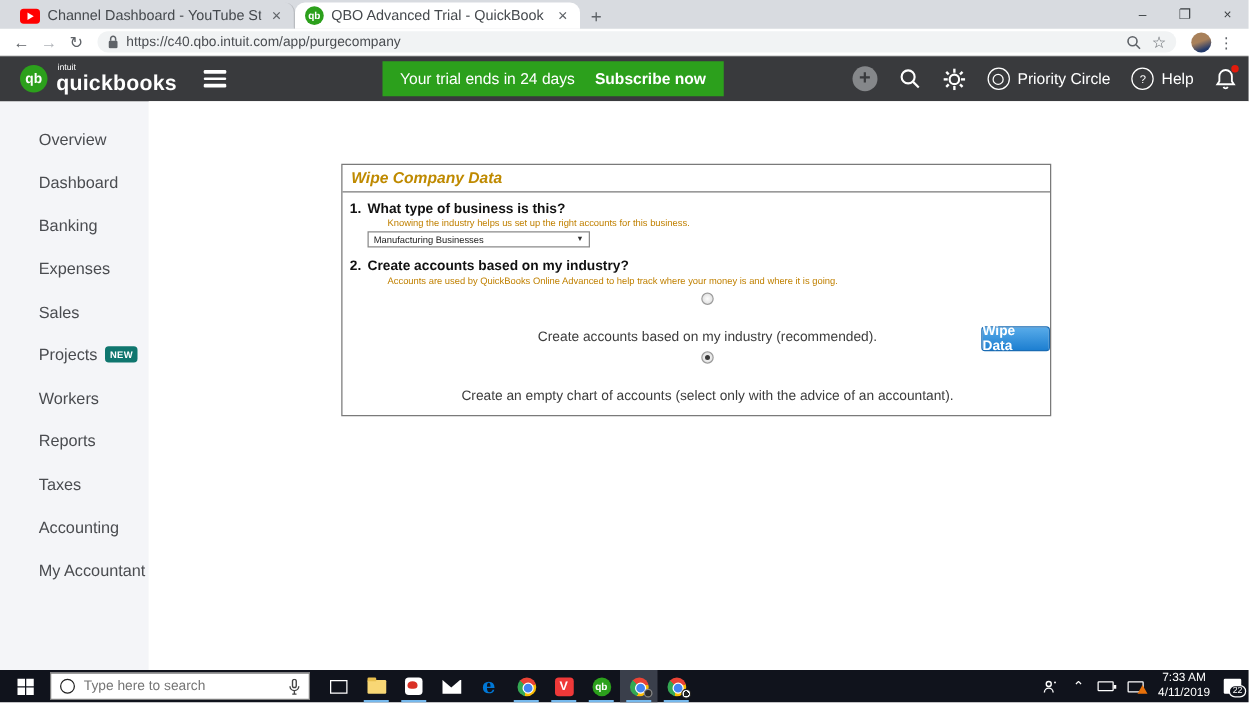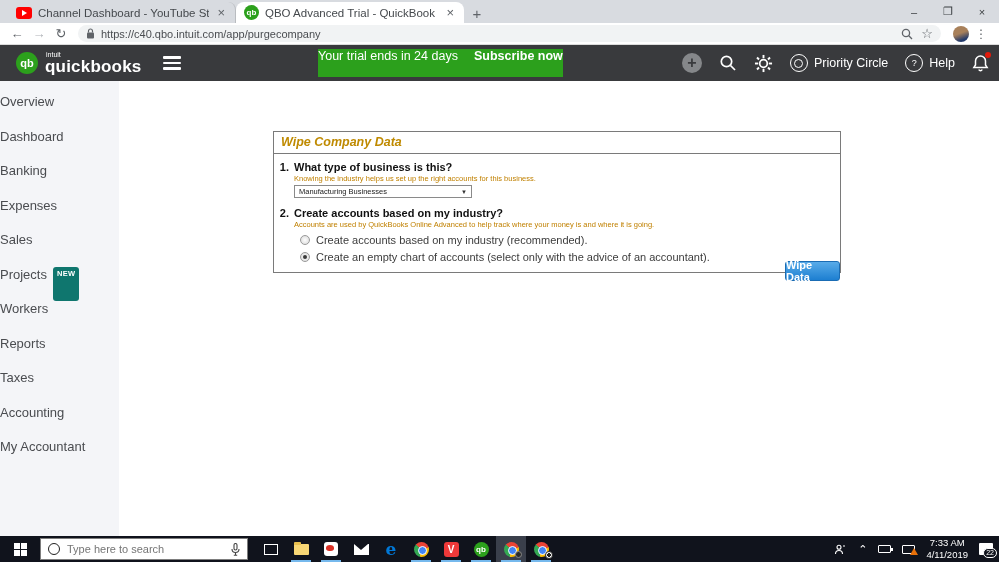--- a/index.html
+++ b/index.html
@@ -41,57 +41,57 @@
   
   .qb-header { height:36px; background:#393a3d; display:flex; align-items:center; position:relative; }
   .qb-logo { display:flex; align-items:center; gap:7px; margin-left:16px; }
   .qb-logo .circle { width:22px; height:22px; border-radius:50%; background:#2ca01c; color:#fff;
     font-weight:bold; font-size:11px; display:flex; align-items:center; justify-content:center; }
   .wordmark { color:#fff; line-height:1; }
   .wordmark .intuit { font-size:7px; display:block; margin-left:1px; }
   .wordmark .brand { font-size:17px; font-weight:bold; letter-spacing:.2px; }
   .hamburger { margin-left:22px; display:flex; flex-direction:column; gap:3px; }
   .hamburger span { width:18px; height:2.5px; background:#fff; border-radius:1px; }
-  .trial-banner { position:absolute; left:318px; top:4px; height:28px; background:#2ca01c;
-    display:flex; padding:0 0; gap:16px; color:#fff; font-size:12.5px; }
+  .trial-banner { position:absolute; left:306px; top:4px; height:28px; background:#2ca01c;
+    display:flex; align-items:center; padding:0 14px; gap:16px; color:#fff; font-size:12.5px; }
   .trial-banner b { font-weight:bold; }
   .qbh-right { position:absolute; right:10px; display:flex; align-items:center; gap:17px; color:#fff; }
   .plus-circle { width:20px; height:20px; border-radius:50%; background:#85878a; color:#393a3d;
     font-size:16px; font-weight:bold; display:flex; align-items:center; justify-content:center; line-height:0; }
   .icon-svg { display:block; }
   .pc-wrap, .help-wrap { display:flex; align-items:center; gap:6px; font-size:12.5px; }
   .ring { width:18px; height:18px; border:1.6px solid #fff; border-radius:50%;
     display:flex; align-items:center; justify-content:center; font-size:9px; }
   .ring .inner { width:9px; height:9px; border:1.4px solid #fff; border-radius:50%; }
   .bell-wrap { position:relative; }
   .red-dot { position:absolute; top:-2px; right:-2px; width:6px; height:6px; border-radius:50%; background:#e31b0c; }
 
   
   .app-body { display:flex; height:455px; }
   .sidebar { width:119px; background:#f4f5f8; padding-top:13px; }
-  .side-item { height:34.5px; display:flex; 
+  .side-item { height:34.5px; display:flex; align-items:center; padding-left:31px;
     font-size:13px; color:#4a4c50; gap:6px; }
   .badge-new { background:#0f766e; color:#fff; font-size:7.5px; font-weight:bold;
     padding:2px 4px; border-radius:3px; letter-spacing:.3px; }
   .main { flex:1; position:relative; background:#fff; }
 
   .form-box { position:absolute; left:154px; top:50px; width:568px; border:1px solid #7a7a7a; background:#fff; }
   .form-title { padding:3px 7px 4px; font-size:12.5px; font-weight:bold; font-style:italic;
     color:#bf8a00; border-bottom:1px solid #7a7a7a; }
   .form-content { padding:7px 8px 9px 5px; }
   .q-row { display:flex; gap:5px; font-size:11px; font-weight:bold; color:#111; }
   .q-num { width:10px; text-align:right; }
-  .helper { margin-left:15px; font-size:7.5px; color:#c08000; margin-top:1px; }
+  .helper { margin-left:31px; font-size:7.5px; color:#c08000; margin-top:1px; }
   .fake-select { margin-left:15px; margin-top:2px; width:178px; height:13px; border:1px solid #8a8a8a;
     background:#fff; display:flex; align-items:center; justify-content:space-between;
     padding:0 4px; font-size:7.5px; color:#222; }
   .fake-select .arrow { font-size:6px; color:#333; }
   .q2 { margin-top:9px; }
-  .radio-row { display:flex; align-items:center; gap:6px; margin-left:21px; margin-top:5px;
-    font-size:11px; color:#3c3c3c; }
+  .radio-row { display:flex; align-items:center; gap:20px; margin-left:21px; margin-top:5px;
+    font-size:11px; color:#3c3c3c;flex-direction:column; }
   .radio { width:10px; height:10px; border-radius:50%; border:1px solid #9a9a9a;
     background:radial-gradient(#fdfdfd,#d8d8d8); position:relative; flex:0 0 auto; }
   .radio.checked:after { content:""; position:absolute; left:2px; top:2px; width:4px; height:4px;
     border-radius:50%; background:#3a3a3a; }
   .wipe-btn { position:absolute; left:666px; top:180px; width:55px; height:20px;
     background:linear-gradient(#58abe9,#1d7fd1); border:1px solid #1a6cb4; border-radius:3px;
     color:#fff; font-size:11px; font-weight:bold; display:flex; align-items:center; justify-content:center; }
 
   
   .taskbar { height:26px; background:#10131c; display:flex; align-items:center; position:relative; }

